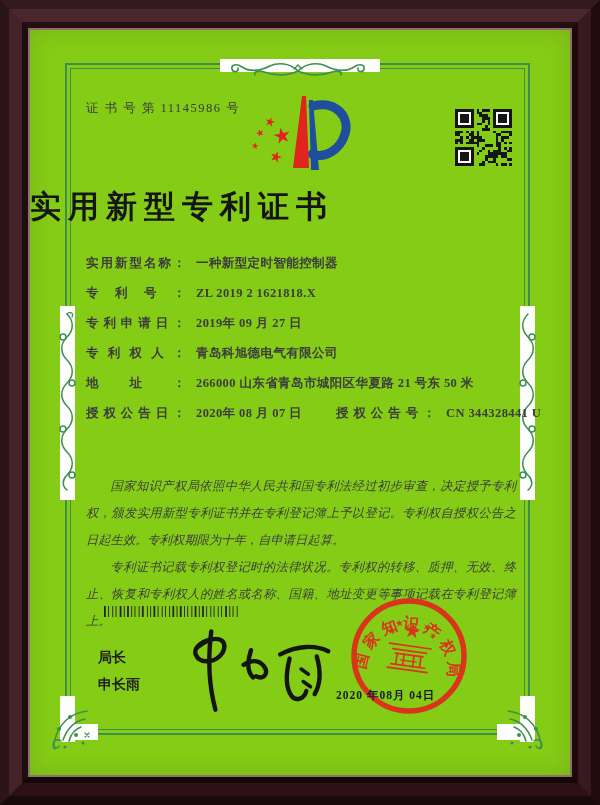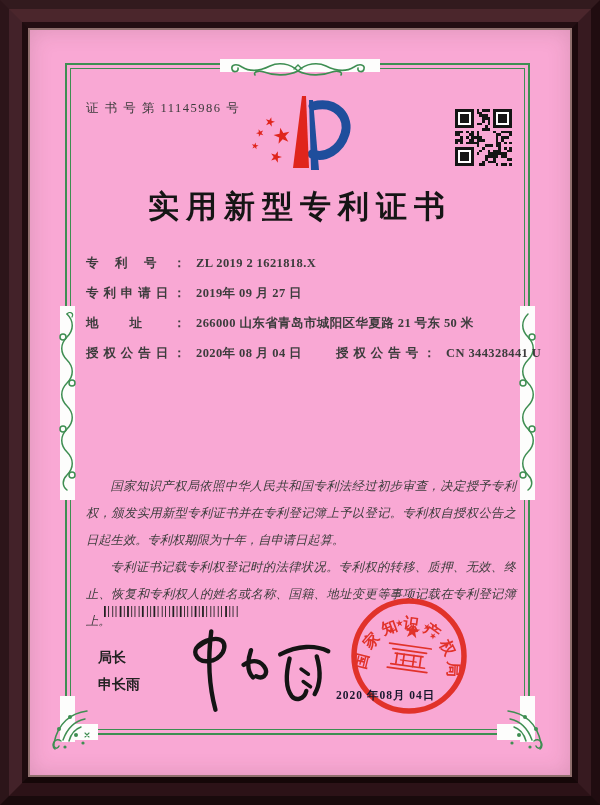--- a/index.html
+++ b/index.html
@@ -5,21 +5,21 @@
   html,body{margin:0;padding:0;background:#fff;width:600px;height:805px;overflow:hidden;
     font-family:"Liberation Serif","DejaVu Serif",serif;}
   
   .f1{width:600px;height:805px;box-sizing:border-box;border:9px solid;
       border-color:#321a1e #200c10 #190a0c #2c1519;}
   .f2{width:100%;height:100%;box-sizing:border-box;border:13px solid;
       border-color:#4b262c #371a20 #2c1217 #432229;}
   .f3{position:relative;width:100%;height:100%;box-sizing:border-box;border:6px solid;
       border-color:#230e12 #1b090c #150708 #1f0c0f;
       box-shadow:inset 0 0 0 2px #8f6f6d;}
-  .paper{position:absolute;inset:2px;background:#f9a8d4;overflow:hidden;
+  .paper{position:absolute;inset:2px;background:#84cc16;overflow:hidden;
       box-shadow:inset 0 0 22px rgba(70,45,35,.16);}
   
   .gb{position:absolute;box-sizing:border-box;border-color:#3e8e52;}
   #gb-outer{left:35px;top:33px;width:465px;height:672px;border:2px solid #3e8e52;}
   #gb-inner{left:40px;top:38px;width:455px;height:662px;border:1px solid #3e8e52;}
   .gb-patch{position:absolute;background:#fdfdfc;}
   #patch-top{left:190px;top:29px;width:160px;height:13px;}
   #patch-left{left:30px;top:276px;width:15px;height:194px;}
   #patch-right{left:490px;top:276px;width:15px;height:194px;}
   #patch-bl-v{left:30px;top:666px;width:15px;height:46px;}
@@ -30,21 +30,21 @@
   #orn-top{left:198px;top:30px;width:140px;height:21px;}
   #orn-left{left:28px;top:282px;width:19px;height:180px;}
   #orn-right{left:488px;top:282px;width:19px;height:180px;transform:scaleX(-1);}
   #orn-bl{left:15px;top:675px;width:46px;height:46px;}
   #orn-br{left:474px;top:675px;width:46px;height:46px;transform:scaleX(-1);}
   
   .abs{position:absolute;}
   #cert-number{left:56px;top:70px;font-size:12.5px;letter-spacing:1.5px;color:#3a3a3a;}
   #logo{left:219px;top:62px;}
   #qr{left:425px;top:79px;}
-  #title{left:0;right:0;top:156px;text-align:center;font-size:31px;font-weight:700;
+  #title{left:0;right:0;top:156px;font-size:31px;font-weight:700;
          letter-spacing:7px;color:#151515;}
   #fields{left:56px;top:224px;right:38px;}
   .frow{display:flex;align-items:baseline;line-height:18px;margin-bottom:12px;
         font-size:12.5px;font-weight:700;color:#3c3c3c;letter-spacing:.4px;}
   .flabel{display:inline-block;width:100px;flex:0 0 100px;text-align-last:justify;
           -moz-text-align-last:justify;}
   .fvalue{margin-left:10px;white-space:nowrap;}
   .fgroup{display:flex;align-items:baseline;}
   .fgroup+.fgroup{margin-left:34px;}
   #paras{left:56px;top:443px;width:430px;font-size:12.3px;font-style:italic;
@@ -265,35 +265,43 @@
             <rect x="16" y="2" width="3" height="3" fill="#151515"></rect>
             <rect x="0" y="14" width="7" height="7"></rect>
             <rect x="1" y="15" width="5" height="5" fill="#fff"></rect>
             <rect x="2" y="16" width="3" height="3" fill="#151515"></rect>
           </svg>
 
     <div class="abs" id="title">实用新型专利证书</div>
 
     <div class="abs" id="fields">
       <div class="frow">
+        <span class="flabel">实用新型名称：</span>
+        <span class="fvalue">一种新型定时智能控制器</span>
+      </div>
+      <div class="frow">
         <span class="flabel">专利号：</span>
         <span class="fvalue">ZL 2019 2 1621818.X</span>
       </div>
       <div class="frow">
         <span class="flabel">专利申请日：</span>
         <span class="fvalue">2019年 09 月 27 日</span>
       </div>
       <div class="frow">
+        <span class="flabel">专利权人：</span>
+        <span class="fvalue">青岛科旭德电气有限公司</span>
+      </div>
+      <div class="frow">
         <span class="flabel">地址：</span>
         <span class="fvalue">266000 山东省青岛市城阳区华夏路 21 号东 50 米</span>
       </div>
       <div class="frow">
         <span class="fgroup">
           <span class="flabel">授权公告日：</span>
-          <span class="fvalue">2020年 08 月 04 日</span>
+          <span class="fvalue">2020年 08 月 07 日</span>
         </span>
         <span class="fgroup">
           <span class="flabel">授权公告号：</span>
           <span class="fvalue">CN 344328441 U</span>
         </span>
       </div>
     </div>
 
     <div class="abs" id="paras">
       <p>国家知识产权局依照中华人民共和国专利法经过初步审查，决定授予专利权，颁发实用新型专利证书并在专利登记簿上予以登记。专利权自授权公告之日起生效。专利权期限为十年，自申请日起算。</p>

